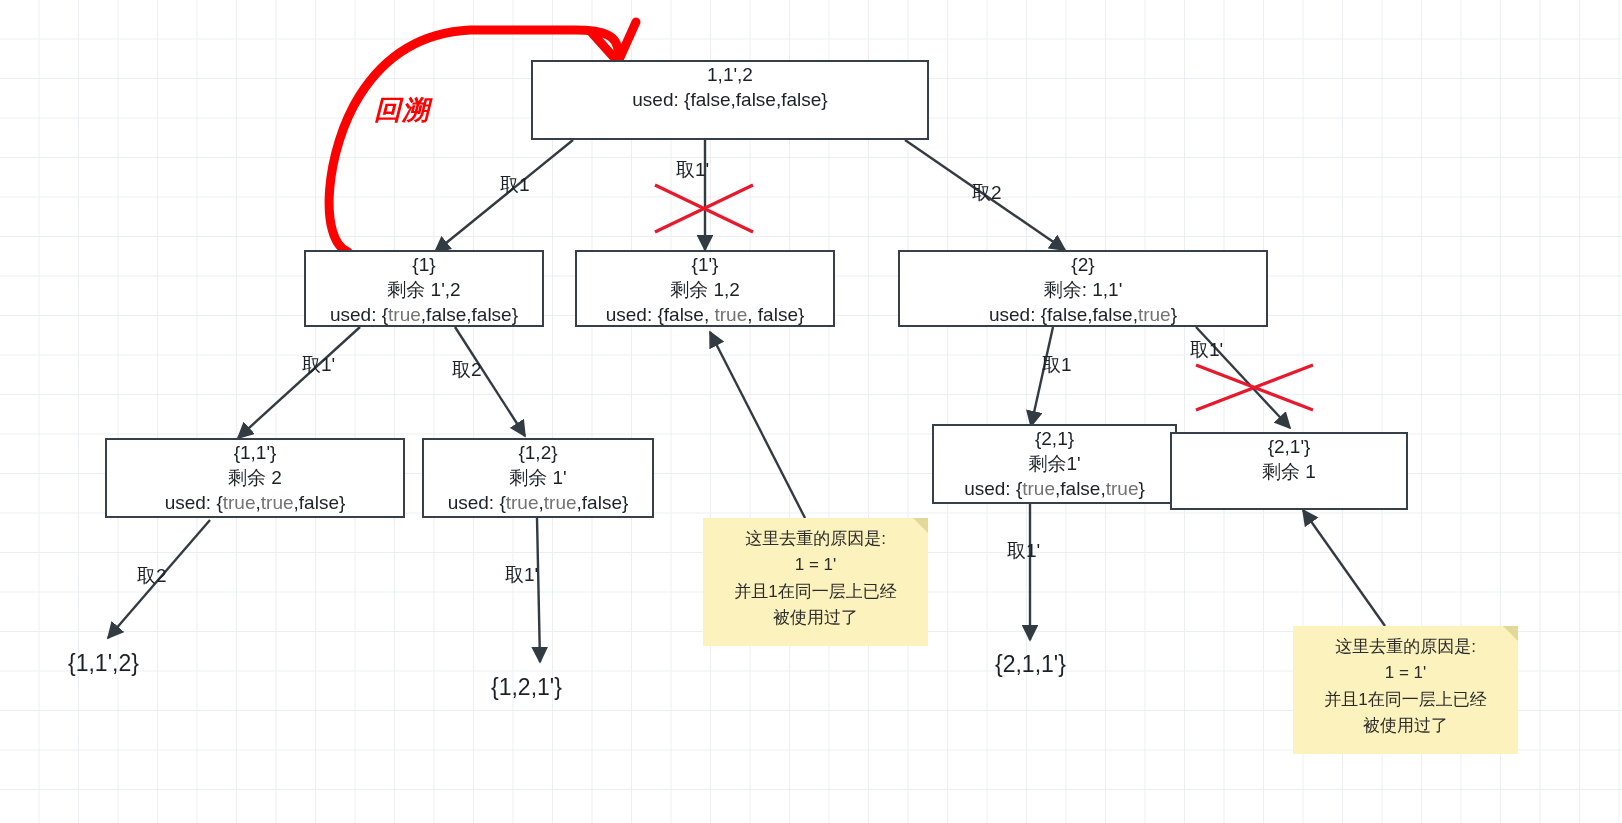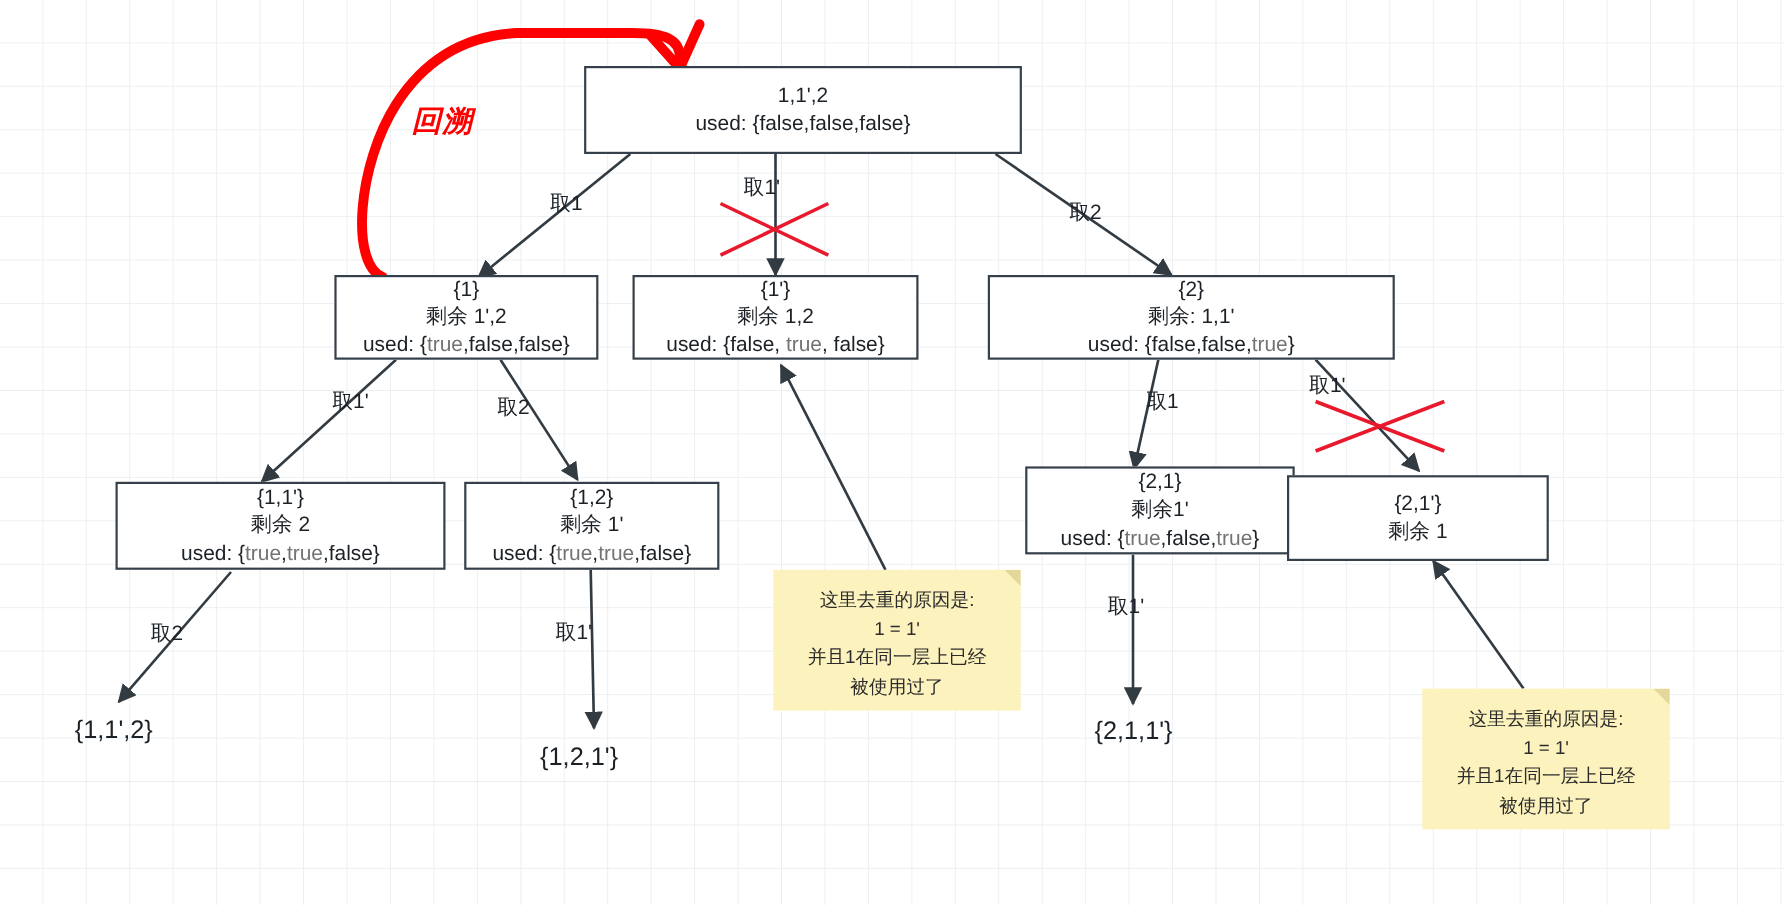--- a/index.html
+++ b/index.html
@@ -16,41 +16,41 @@
       linear-gradient(to right,#eceff1 1px,transparent 1px),
       linear-gradient(to bottom,#eceff1 1px,transparent 1px);
     background-size:39.5px 39.5px;
     background-position:-1px -1px;
   }
   #edges{position:absolute;left:0;top:0;width:1622px;height:823px;}
 
   .node{
     position:absolute;box-sizing:border-box;
     border:2px solid #36404a;background:#ffffff;
-    display:flex;flex-direction:column;align-items:center;justify-content:center;
+    display:flex;flex-direction:column;align-items:center;
     color:#1b2126;line-height:1.32;
     font-size:19px;white-space:nowrap;
   }
   .node .ln{display:block;}
   .red{color:#737373;}
 
   .leaf{
     position:absolute;color:#1b2126;font-size:23px;white-space:nowrap;
   }
 
   .edge-label{
     position:absolute;font-size:19px;color:#1b2126;
     background:transparent;white-space:nowrap;
   }
 
   .note{
     position:absolute;box-sizing:border-box;
     background:#fcf2bd;color:#2b2b2b;
     font-size:17px;line-height:1.55;text-align:center;
-    display:flex;flex-direction:column;align-items:center;justify-content:flex-end;
+    display:flex;flex-direction:column;align-items:center;justify-content:flex-start;
     padding:8px 10px;white-space:nowrap;
   }
   .note .fold{
     position:absolute;top:0;right:0;width:15px;height:15px;
     background:#e3d79a;
     clip-path:polygon(0 0,100% 0,100% 100%);
   }
 
   .backtrack-label{
     position:absolute;color:#ff0000;font-weight:bold;font-size:27px;

